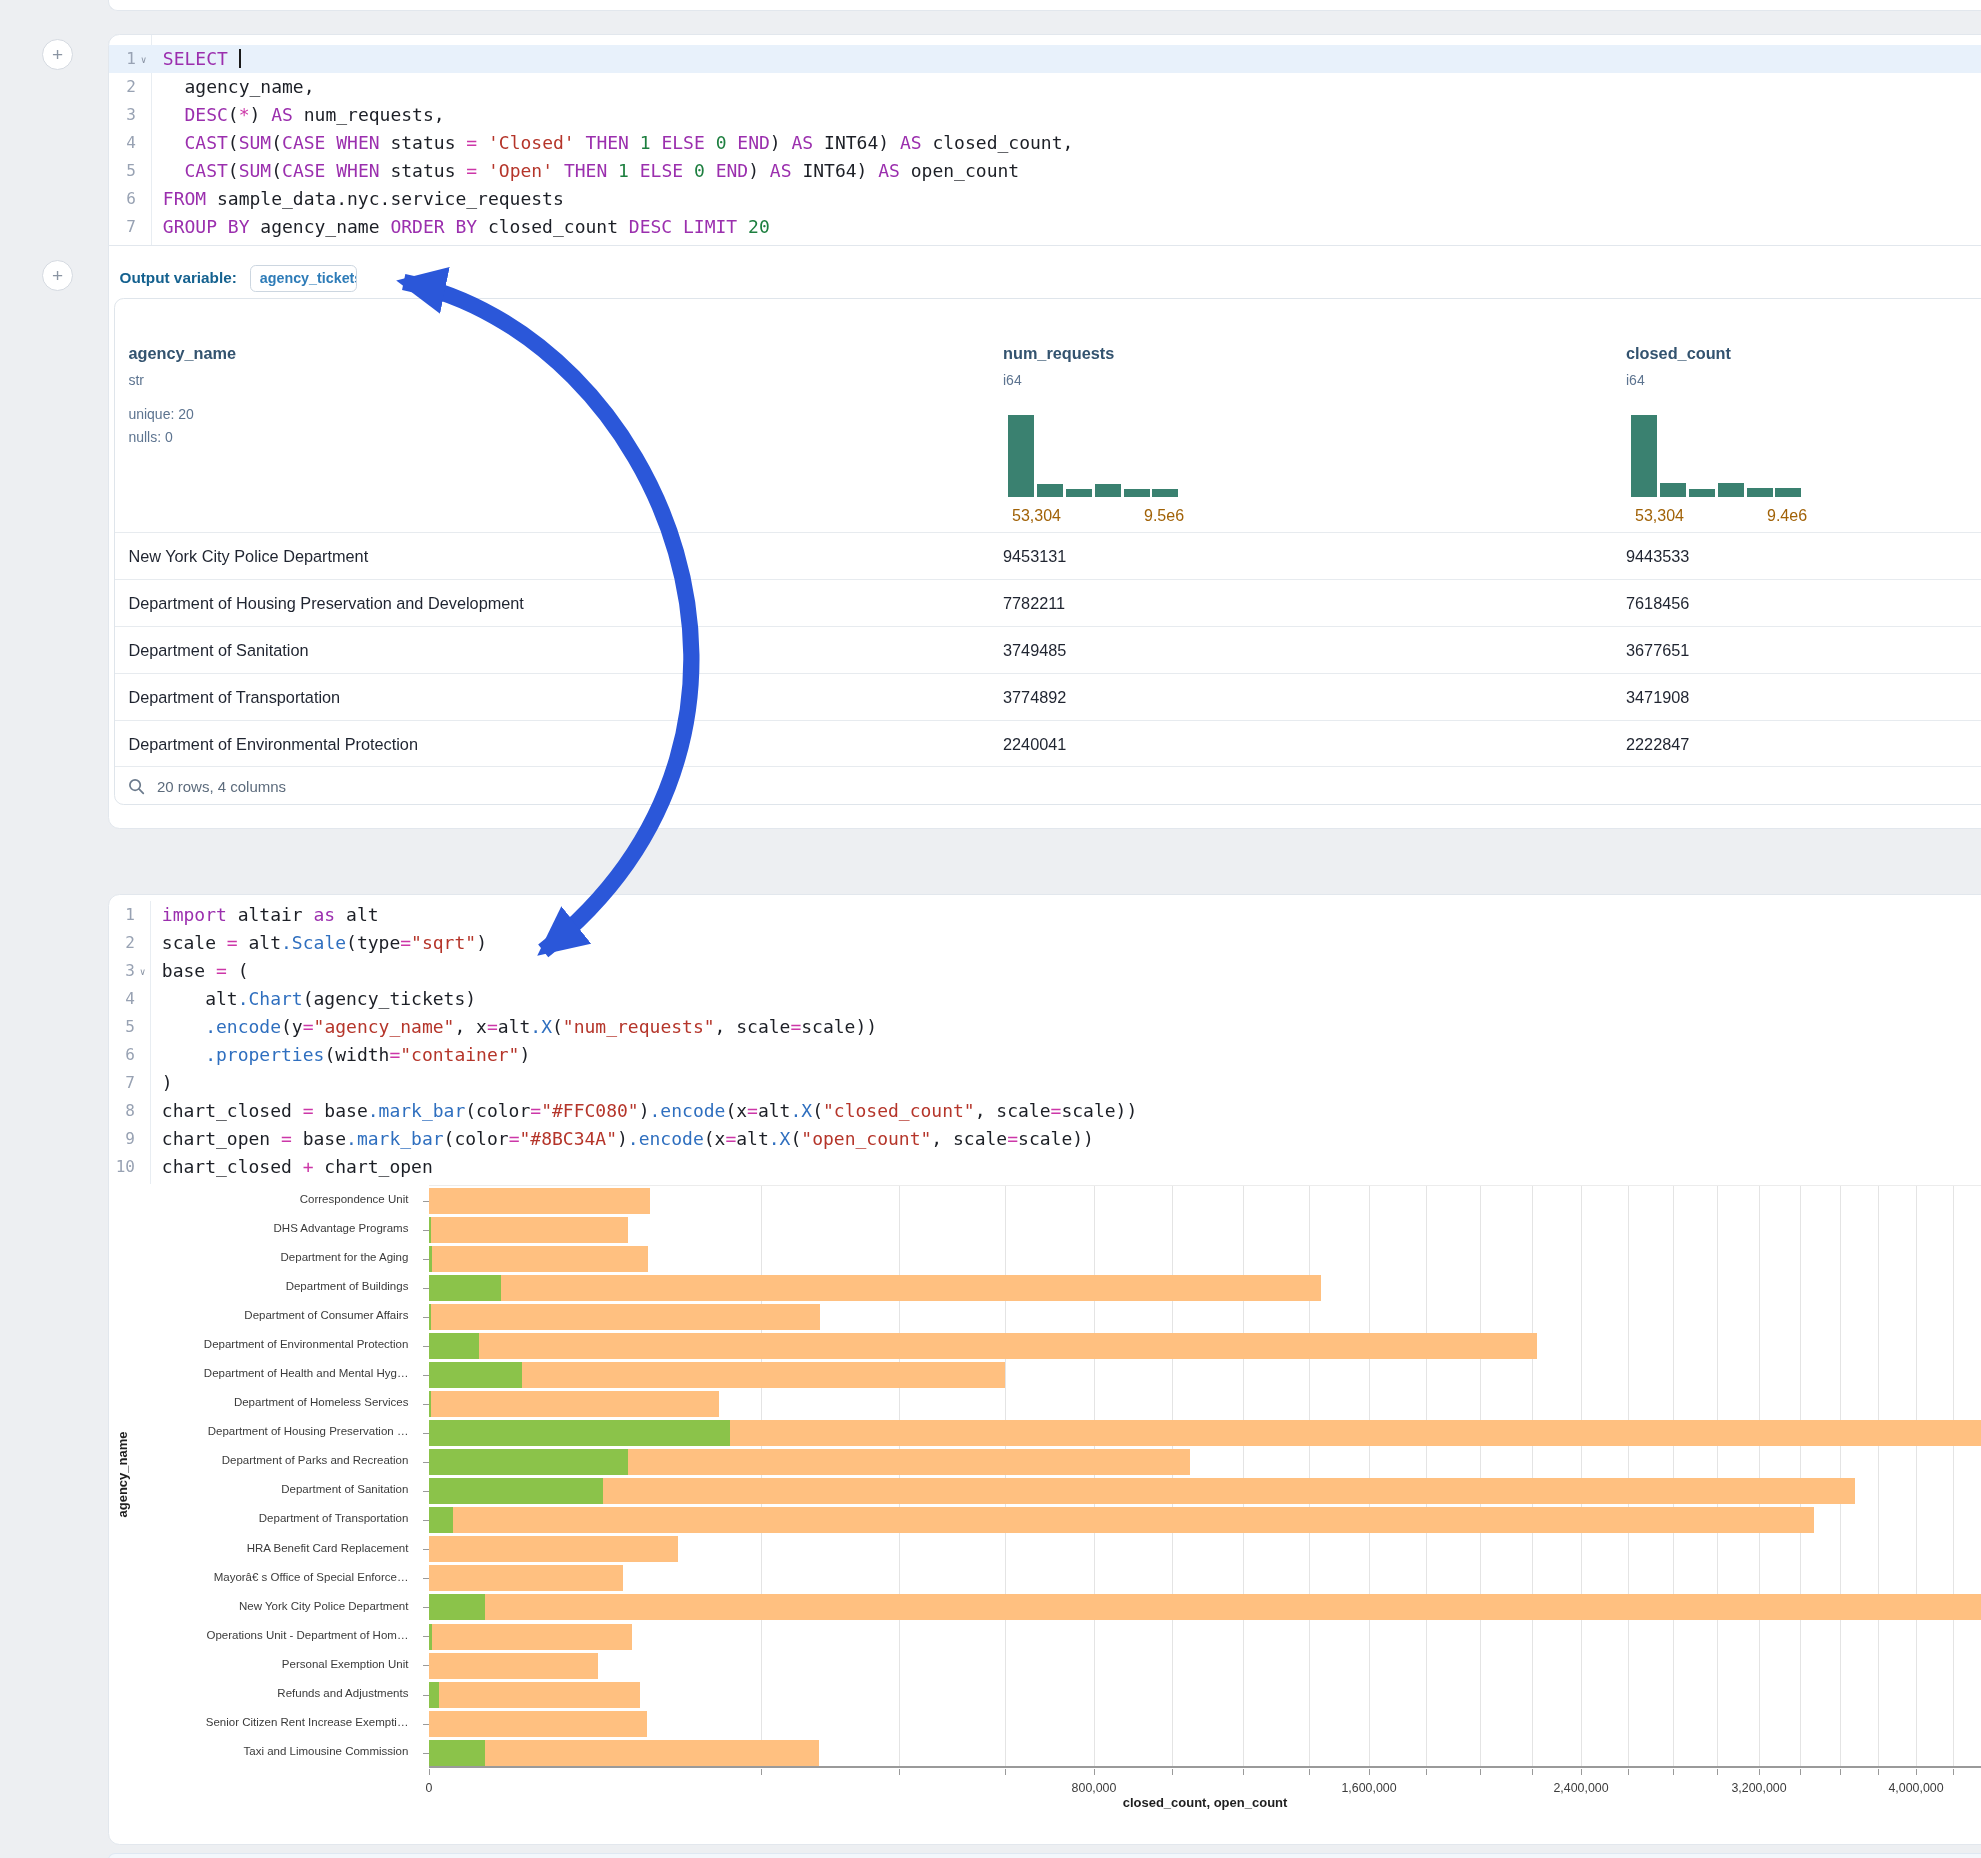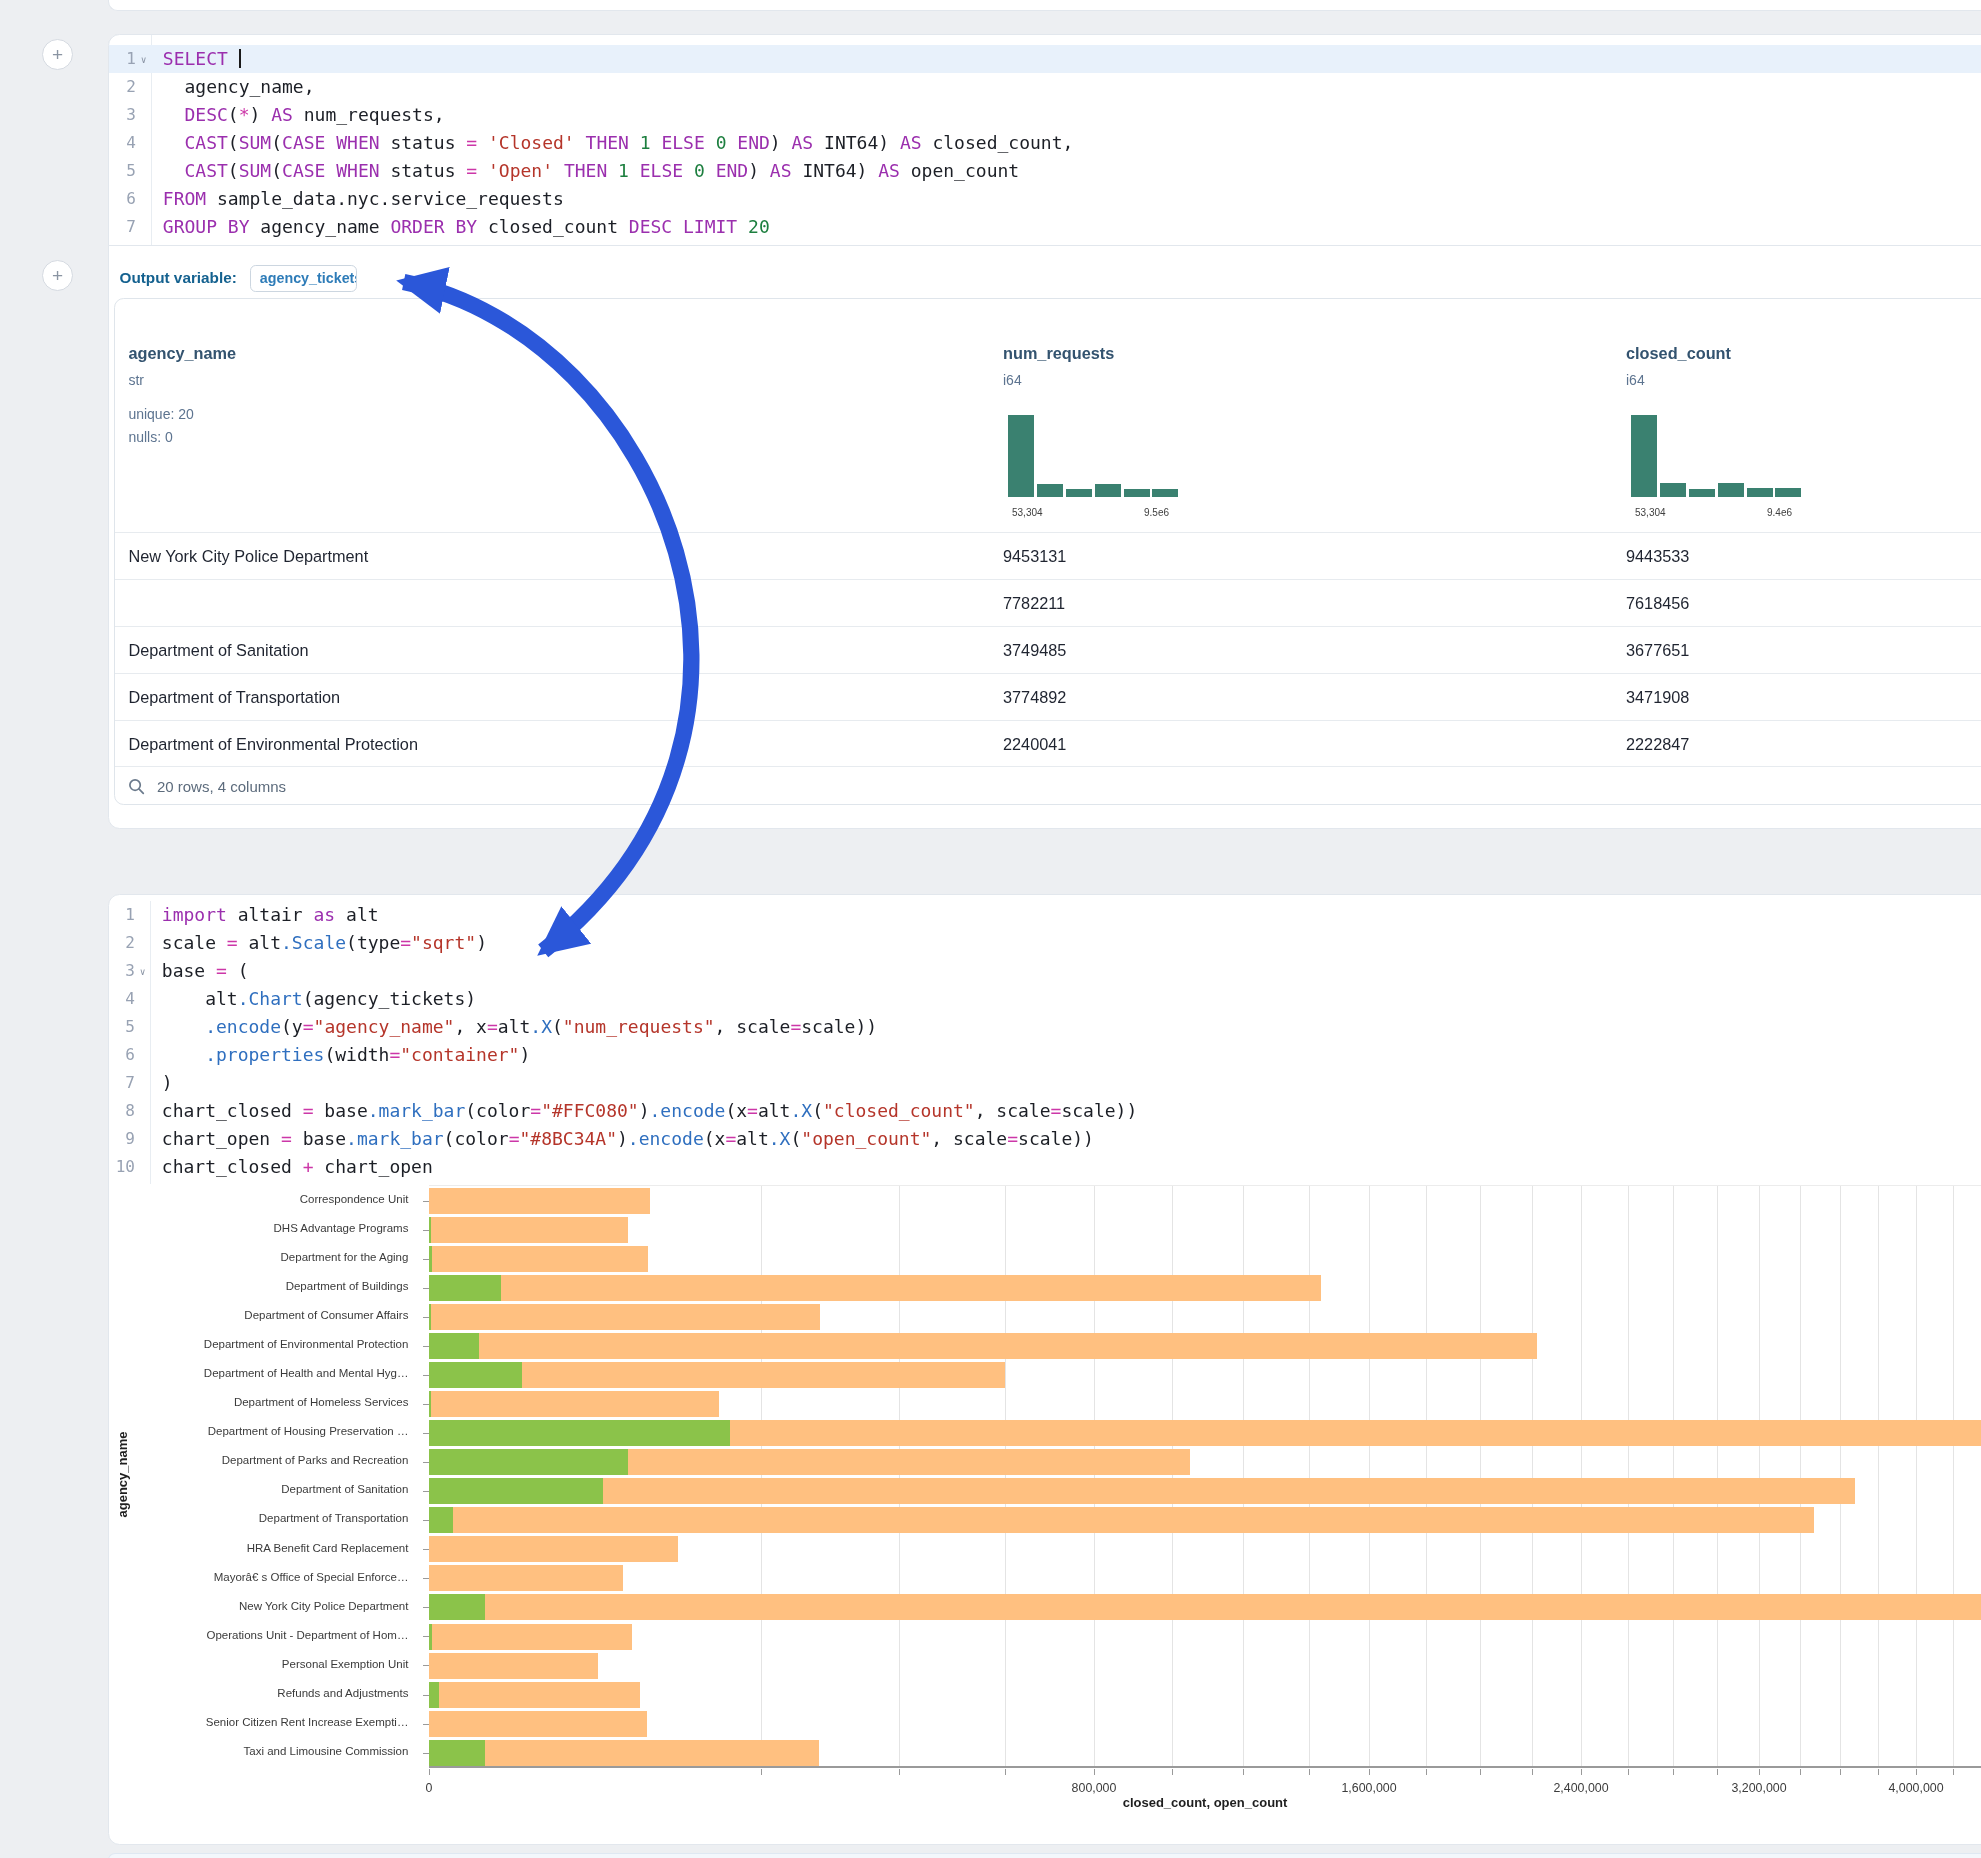--- a/index.html
+++ b/index.html
@@ -28,21 +28,21 @@
         border-radius:5.7px;background:#fff;display:flex;align-items:center;padding:0 8.6px;box-sizing:border-box;}
   .chip span{font-size:14.3px;font-weight:bold;color:#2E7CB8;white-space:nowrap;}
   
   .tcard{position:absolute;left:114px;top:298px;width:1888px;height:507px;background:#fff;
          border:1px solid #dfe5eb;border-radius:9.6px;box-sizing:border-box;}
   .th{position:absolute;font-size:16.3px;font-weight:bold;color:#33536F;}
   .ttype{position:absolute;font-size:14px;color:#5D7490;}
   .tstat{position:absolute;font-size:14px;color:#5D7490;}
   .hist{position:absolute;display:flex;align-items:flex-end;gap:2.9px;height:82px;}
   .hist .hb{width:26px;background:#3A8170;}
-  .hlab{position:absolute;font-size:10px;color:#404040;}
+  .hlab{position:absolute;font-size:16px;color:#a16207;}
   .trow{position:absolute;left:0;width:100%;height:47px;border-top:1px solid #e7ebef;}
   .tc{position:absolute;font-size:16.3px;color:#1F2430;line-height:47px;white-space:nowrap;}
   .tfoot{position:absolute;left:0;right:0;top:467px;border-top:1px solid #e7ebef;height:38px;
          display:flex;align-items:center;}
   .tfoot .ftxt{font-size:15px;color:#5C6B7C;margin-left:11.5px;}
   
   .plot{position:absolute;left:429px;top:1185px;width:1552px;height:581px;border-top:1px solid #ececec;}
   .grid{position:absolute;top:0;bottom:0;width:1px;background:#e4e4e4;}
   .bar{position:absolute;height:26px;}
   .xaxis{position:absolute;left:429px;top:1766px;width:1552px;height:1.9px;background:#9a9a9a;}
@@ -125,20 +125,21 @@
     <div class="hlab" style="left:1520px;top:208px;">53,304</div>
     <div class="hlab" style="left:1652px;top:208px;">9.4e6</div>
 
     <div id="table-rows">
         <div class="trow" style="top: 233px;">
           <span class="tc" style="left: 13.4px;">New York City Police Department</span>
           <span class="tc" style="left: 888px;">9453131</span>
           <span class="tc" style="left: 1511px;">9443533</span>
         </div>
         <div class="trow" style="top: 280px;">
+          <span class="tc" style="left: 13.4px;">Department of Housing Preservation and Development</span>
           <span class="tc" style="left: 888px;">7782211</span>
           <span class="tc" style="left: 1511px;">7618456</span>
         </div>
         <div class="trow" style="top: 327px;">
           <span class="tc" style="left: 13.4px;">Department of Sanitation</span>
           <span class="tc" style="left: 888px;">3749485</span>
           <span class="tc" style="left: 1511px;">3677651</span>
         </div>
         <div class="trow" style="top: 374px;">
           <span class="tc" style="left: 13.4px;">Department of Transportation</span>

